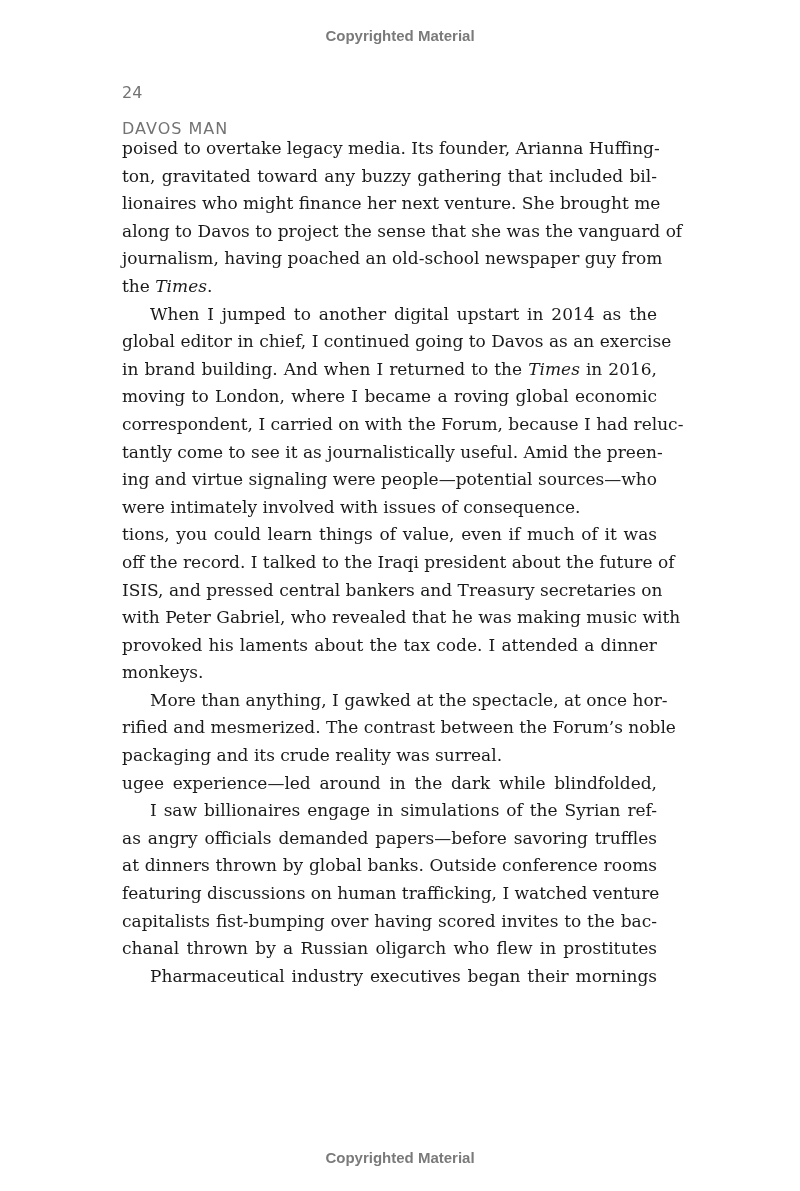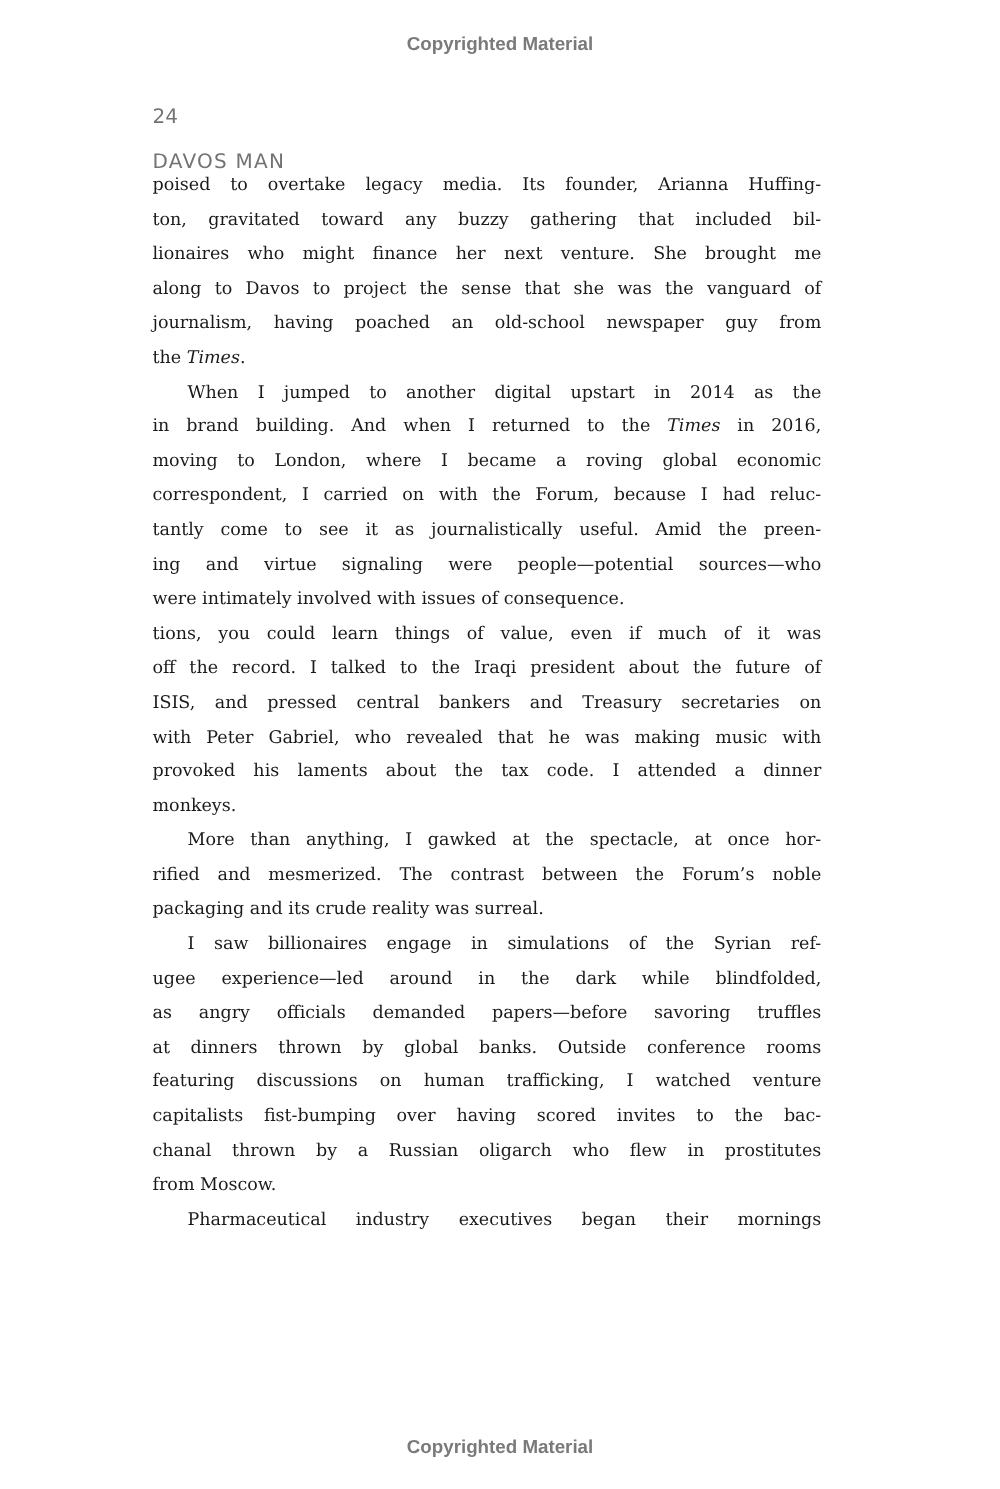--- a/index.html
+++ b/index.html
@@ -12,21 +12,21 @@
   .wm-top { top: 27px; }
   .wm-bottom { top: 1149px; }
   .running-head {
     position: absolute; top: 83px; left: 122px; width: 535px; height: 24px;
     font-family: "DejaVu Sans", sans-serif; font-size: 16px; color: #737373;
   }
   .page-number { position: absolute; left: 0; top: 0; }
   .book-title { position: absolute; left: 0; width: 535px; top: 0; text-align: left; letter-spacing: 1px; margin-top: 36px; }
   .body-text {
     position: absolute; top: 135px; left: 122px; width: 535px;
-    font-family: "DejaVu Serif", serif; font-size: 14px; color: #1a1a1a;
+    font-family: "DejaVu Serif", serif; font-size: 17px; color: #1a1a1a;
   }
   .line {
     height: 27.6px; line-height: 27.6px; white-space: nowrap;
     text-align: justify; text-align-last: justify; overflow: visible;
   }
   .line.last { text-align-last: left; }
   .line.indent { padding-left: 28px; }
 </style>
 </head>
 <body>
@@ -39,39 +39,39 @@
 </div>
 
 <div class="body-text" id="body-text">
     <div class="line">poised to overtake legacy media. Its founder, Arianna Huffing-</div>
     <div class="line">ton, gravitated toward any buzzy gathering that included bil-</div>
     <div class="line">lionaires who might finance her next venture. She brought me</div>
     <div class="line">along to Davos to project the sense that she was the vanguard of</div>
     <div class="line">journalism, having poached an old-school newspaper guy from</div>
     <div class="line last">the <em>Times</em>.</div>
     <div class="line indent">When I jumped to another digital upstart in 2014 as the</div>
+    <div class="line">global editor in chief, I continued going to Davos as an exercise</div>
     <div class="line">in brand building. And when I returned to the <em>Times</em> in 2016,</div>
     <div class="line">moving to London, where I became a roving global economic</div>
     <div class="line">correspondent, I carried on with the Forum, because I had reluc-</div>
     <div class="line">tantly come to see it as journalistically useful. Amid the preen-</div>
     <div class="line">ing and virtue signaling were people—potential sources—who</div>
     <div class="line last">were intimately involved with issues of consequence.</div>
     <div class="line">tions, you could learn things of value, even if much of it was</div>
     <div class="line">off the record. I talked to the Iraqi president about the future of</div>
     <div class="line">ISIS, and pressed central bankers and Treasury secretaries on</div>
     <div class="line">with Peter Gabriel, who revealed that he was making music with</div>
     <div class="line">provoked his laments about the tax code. I attended a dinner</div>
     <div class="line last">monkeys.</div>
     <div class="line indent">More than anything, I gawked at the spectacle, at once hor-</div>
     <div class="line">rified and mesmerized. The contrast between the Forum’s noble</div>
     <div class="line last">packaging and its crude reality was surreal.</div>
+    <div class="line">ugee experience—led around in the dark while blindfolded,</div>
     <div class="line indent">I saw billionaires engage in simulations of the Syrian ref-</div>
-    <div class="line">ugee experience—led around in the dark while blindfolded,</div>
     <div class="line">as angry officials demanded papers—before savoring truffles</div>
     <div class="line">at dinners thrown by global banks. Outside conference rooms</div>
     <div class="line">featuring discussions on human trafficking, I watched venture</div>
     <div class="line">capitalists fist-bumping over having scored invites to the bac-</div>
     <div class="line">chanal thrown by a Russian oligarch who flew in prostitutes</div>
-    <div class="line last">from Moscow.</div>
     <div class="line indent">Pharmaceutical industry executives began their mornings</div>
   </div>
 
 <div class="watermark wm-bottom">Copyrighted Material</div>
 
 </body></html>

